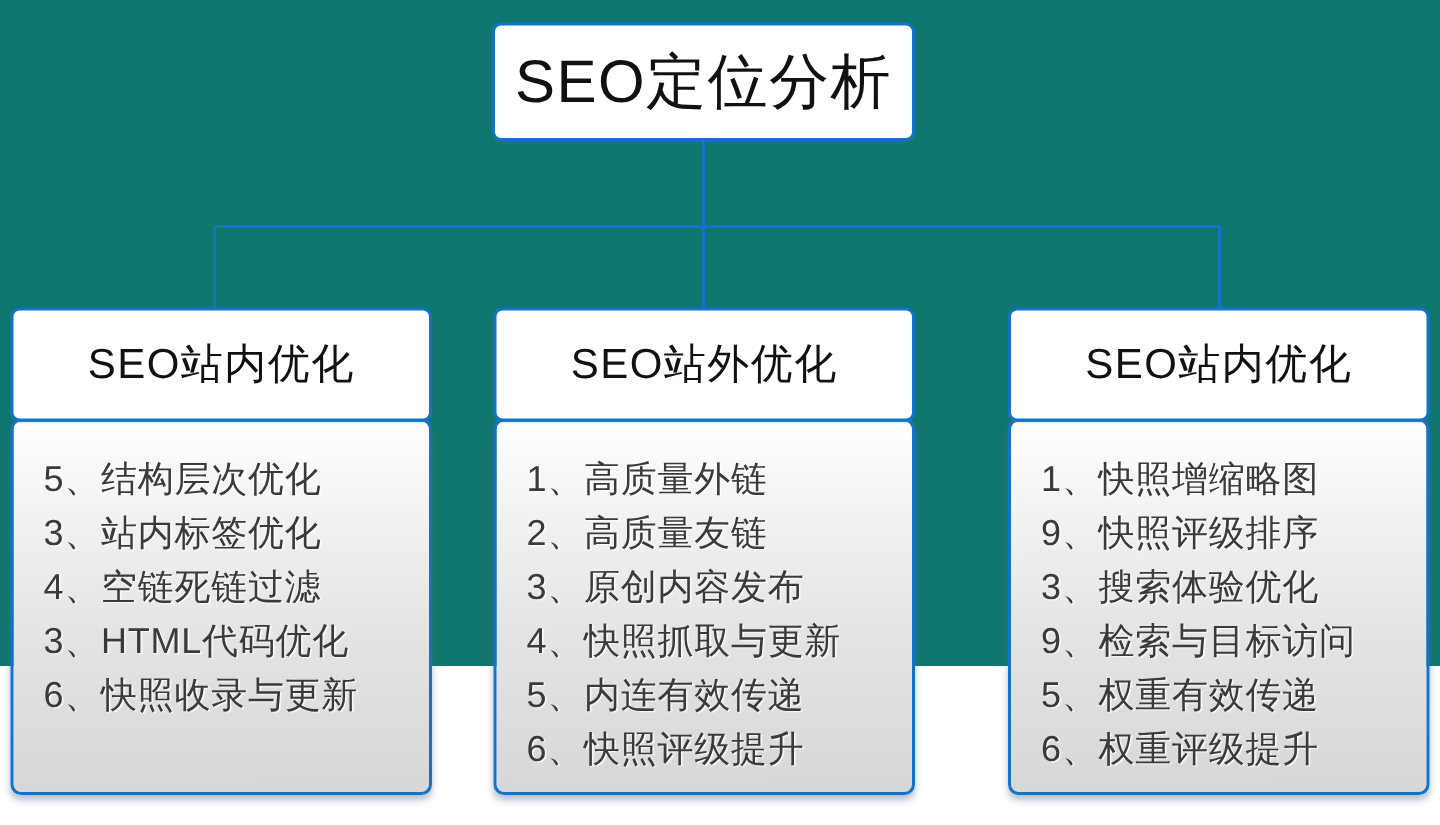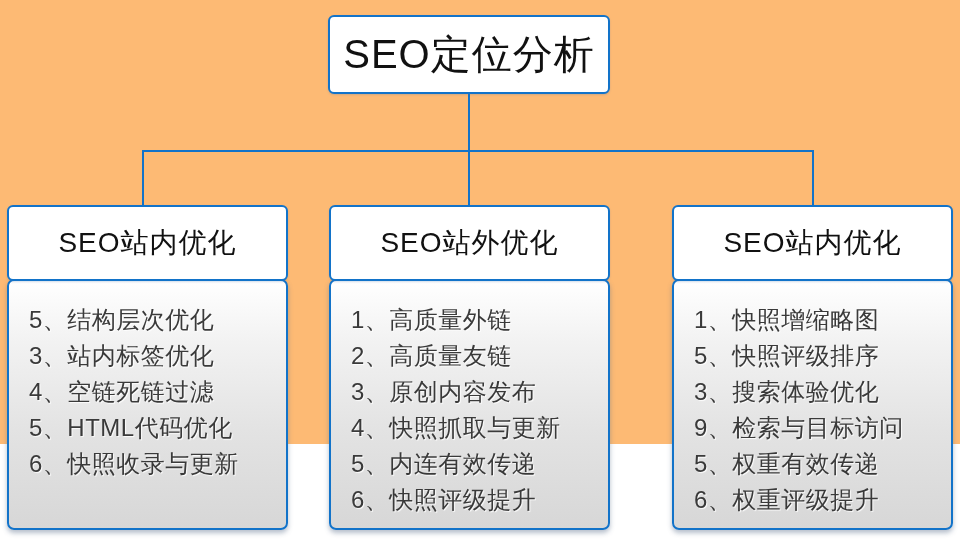--- a/index.html
+++ b/index.html
@@ -1,20 +1,20 @@
 <!DOCTYPE html>
 <html><head>
 <meta charset="utf-8">
 <style>
   html,body{margin:0;padding:0;}
   body{
     width:960px;height:550px;background:#ffffff;overflow:hidden;
     font-family:"Liberation Sans","DejaVu Sans",sans-serif;
   }
-  .canvas{position:relative;width:960px;height:444px;background:#fdba74;text-decoration:underline;}
+  .canvas{position:relative;width:960px;height:444px;background:#0f766e;text-decoration:underline;}
 
   
   .line{position:absolute;background:#1273c9;}
   .vline{width:2px;}
   .hline{height:2px;}
 
   
   .node{
     position:absolute;box-sizing:border-box;
     border:2px solid #1273c9;border-radius:6px;background:#ffffff;
@@ -67,21 +67,21 @@
   </div>
 
   <div class="col-0">
     <div class="node header-node">
       <span>SEO站内优化</span>
     </div>
     <div class="list-node">
       <div class="list-item">5、结构层次优化</div>
       <div class="list-item">3、站内标签优化</div>
       <div class="list-item">4、空链死链过滤</div>
-      <div class="list-item">5、HTML代码优化</div>
+      <div class="list-item">3、HTML代码优化</div>
       <div class="list-item">6、快照收录与更新</div>
     </div>
   </div>
 
   <div class="col-1">
     <div class="node header-node">
       <span>SEO站外优化</span>
     </div>
     <div class="list-node">
       <div class="list-item">1、高质量外链</div>
@@ -92,21 +92,21 @@
       <div class="list-item">6、快照评级提升</div>
     </div>
   </div>
 
   <div class="col-2">
     <div class="node header-node">
       <span>SEO站内优化</span>
     </div>
     <div class="list-node">
       <div class="list-item">1、快照增缩略图</div>
-      <div class="list-item">5、快照评级排序</div>
+      <div class="list-item">9、快照评级排序</div>
       <div class="list-item">3、搜索体验优化</div>
       <div class="list-item">9、检索与目标访问</div>
       <div class="list-item">5、权重有效传递</div>
       <div class="list-item">6、权重评级提升</div>
     </div>
   </div>
 
 </div>
 
 </body></html>

